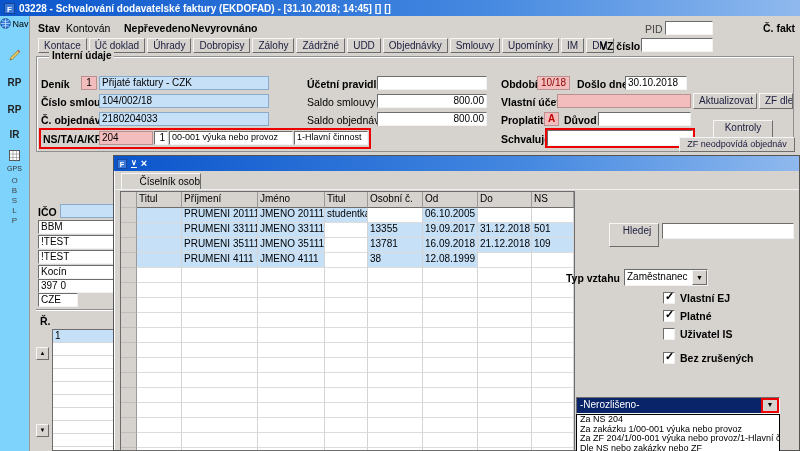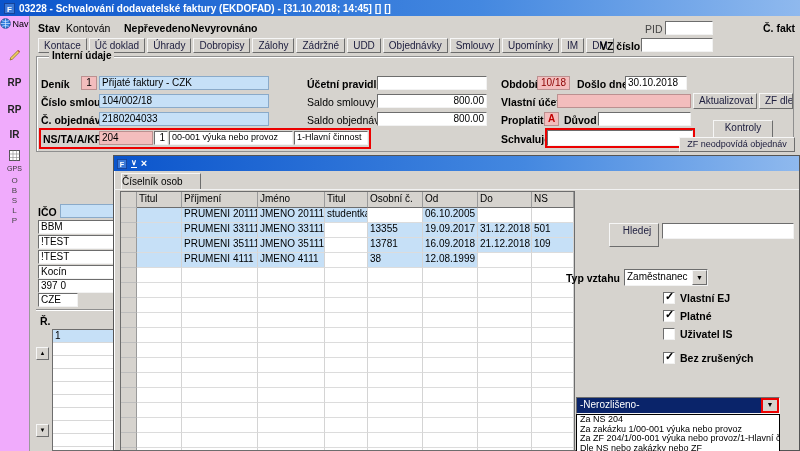--- a/index.html
+++ b/index.html
@@ -10,21 +10,21 @@
   .titlebar{height:16px;background:linear-gradient(90deg,#0b55cc,#4488e0 60%,#8fb9ee);color:#fff;display:flex;align-items:center;gap:4px;padding:0 4px;font-size:10px;font-weight:bold;white-space:nowrap;overflow:hidden;}
   .lbl{font-weight:bold;font-size:10.5px;white-space:nowrap;}
   .lbln{font-size:10.5px;white-space:nowrap;}
   .inp{background:#fff;border:1px solid;border-color:#6d6d6d #f2f2f2 #f2f2f2 #6d6d6d;font-size:10px;padding:0 2px;overflow:hidden;white-space:nowrap;}
   .fblue{background:#c6e0f7;border:1px solid #8aaac9;font-size:10px;padding:0 2px;overflow:hidden;white-space:nowrap;}
   .fpink{background:#f3bdbd;border:1px solid #bb9090;font-size:10px;padding:0 2px;overflow:hidden;white-space:nowrap;}
   .btn{background:#d6d3ce;border:1px solid;border-color:#f6f6f6 #6d6d6d #6d6d6d #f6f6f6;font-size:10px;color:#202040;text-align:center;white-space:nowrap;overflow:hidden;padding:1px 5px;cursor:default;}
   .redbox{border:2px solid #ec0000;}
   .group{border:1px solid #8f8f8f;box-shadow:inset 1px 1px 0 #ffffff;}
   .legend{position:absolute;top:-7px;left:12px;background:#d6d3ce;padding:0 3px;font-size:10px;font-weight:bold;}
-  .sidebar{width:30px;height:435px;background:#f0abfc;border-right:1px solid #9a9a9a;display:flex;flex-direction:column;align-items:center;}
+  .sidebar{width:30px;height:435px;background:#7dd3fc;border-right:1px solid #9a9a9a;display:flex;flex-direction:column;align-items:center;}
   .sideicon{font-size:10px;font-weight:bold;color:#222;}
   .vtext{writing-mode:vertical-rl;text-orientation:upright;font-size:8px;color:#444;letter-spacing:1px;}
   .tbl{background:#fff;border:1px solid #6d6d6d;overflow:hidden;}
   .thead{display:flex;height:16px;background:#d6d3ce;}
   .th{border-right:1px solid #9a9a9a;border-bottom:1px solid #6d6d6d;font-size:10px;padding:1px 2px;overflow:hidden;white-space:nowrap;background:#d6d3ce;}
   .trow{display:flex;height:15px;}
   .td{border-right:1px solid #d4d4d4;border-bottom:1px solid #dcdcdc;font-size:10px;padding:0 2px;overflow:hidden;white-space:nowrap;}
   .cs{width:16px;background:#d6d3ce;border-right:1px solid #9a9a9a;border-bottom:1px solid #bdbdbd;}
   .c0{width:45px}.c1{width:76px}.c2{width:67px}.c3{width:43px}.c4{width:55px}.c5{width:55px}.c6{width:54px}.c7{width:42px}
   .b{background:#c6e0f7;}
@@ -33,21 +33,21 @@
   .cbrow{display:flex;align-items:center;gap:5px;padding-left:39px;}
   .dd{display:flex;background:#fff;border:1px solid;border-color:#6d6d6d #f2f2f2 #f2f2f2 #6d6d6d;}
   .dd-text{flex:1;font-size:10px;padding:1px 2px;overflow:hidden;white-space:nowrap;}
   .dd-btn{width:15px;background:#d6d3ce;border:1px solid;border-color:#f6f6f6 #6d6d6d #6d6d6d #f6f6f6;text-align:center;font-size:7px;line-height:13px;}
   .combo{display:flex;background:#fff;border:1px solid;border-color:#6d6d6d #f2f2f2 #f2f2f2 #6d6d6d;}
   .combo-sel{flex:1;background:#0a246a;color:#fff;font-size:10px;padding:1px 3px;white-space:nowrap;overflow:hidden;}
   .combo-btn{width:18px;background:#d6d3ce;border:2px solid #ec0000;text-align:center;font-size:7px;line-height:10px;}
   .list{background:#fff;border:1px solid #000;overflow:hidden;}
   .li{font-size:9px;line-height:9.5px;height:9.5px;padding:0 3px;white-space:nowrap;overflow:hidden;}
   .dlg{background:#d6d3ce;border:1px solid #555;box-shadow:inset 1px 1px 0 #fff;}
-  .tab{background:#d6d3ce;border:1px solid;border-color:#f6f6f6 #6d6d6d transparent #f6f6f6;font-size:10px;text-align:left;padding-top:2px;}
+  .tab{background:#d6d3ce;border:1px solid;border-color:#f6f6f6 #6d6d6d transparent #f6f6f6;font-size:10px;text-align:right;padding-top:2px;}
   .sq{background:#d6d3ce;border:1px solid;border-color:#f6f6f6 #6d6d6d #6d6d6d #f6f6f6;font-size:6px;text-align:center;line-height:11px;}
   .lrow{height:13px;border-bottom:1px solid #d8d8d8;background:#fff;font-size:10px;padding:0 2px;overflow:hidden;}
   .lrow.sel{background:#c6e0f7;}
   .right{text-align:right;}
   .dock{font-size:8px;line-height:8px;border-bottom:1px solid #fff;}
 </style>
 </head>
 <body>
 
 <div id="root">

